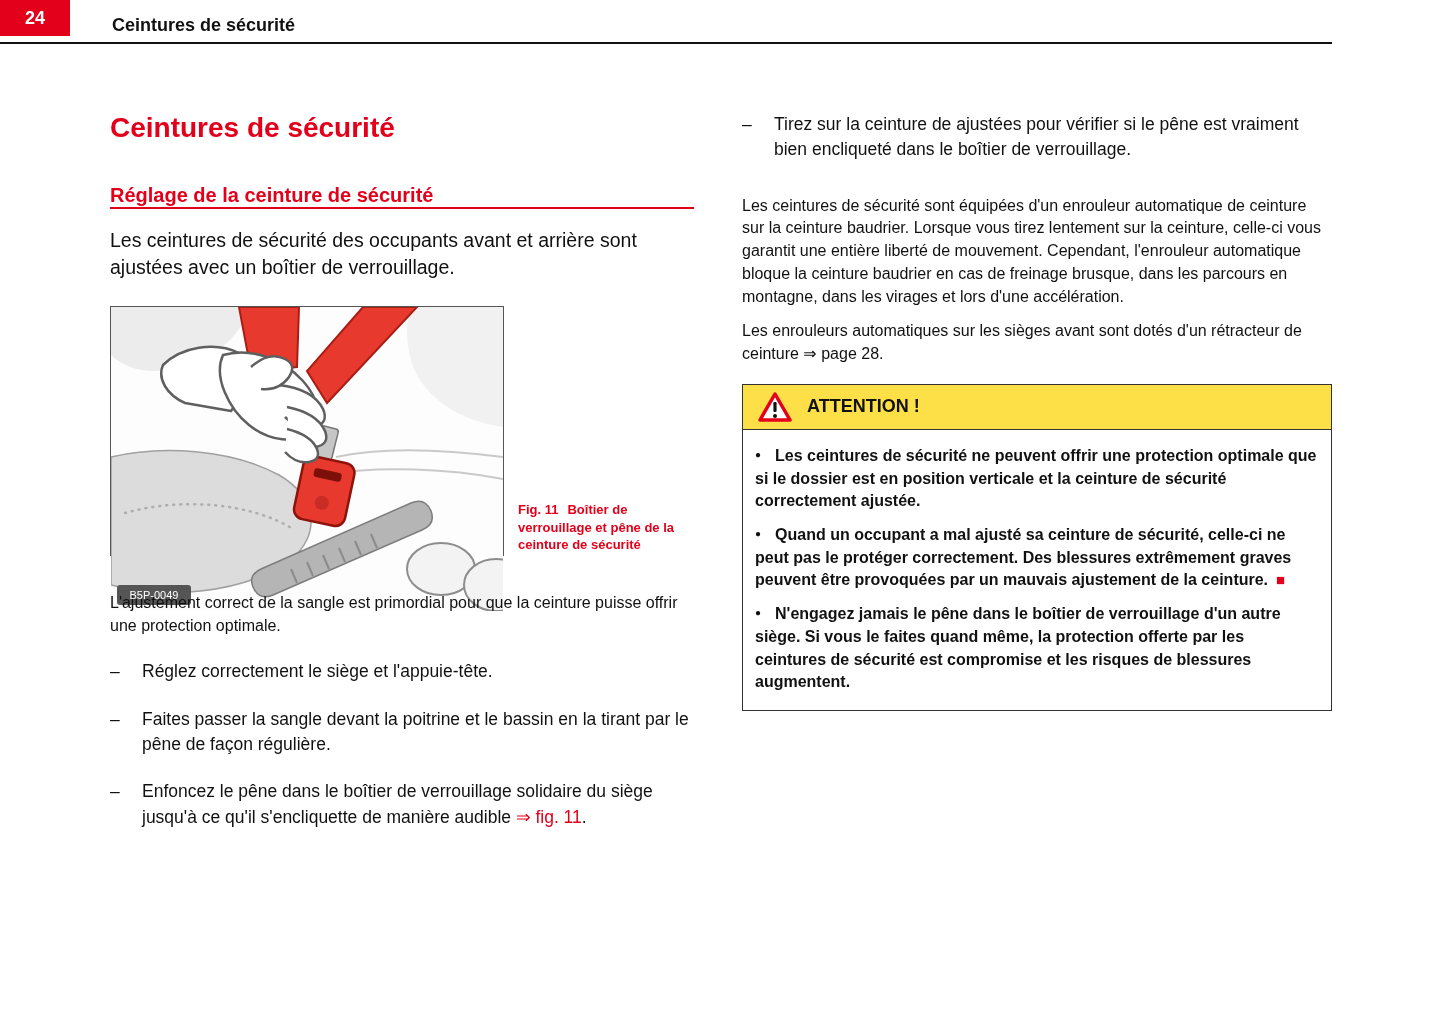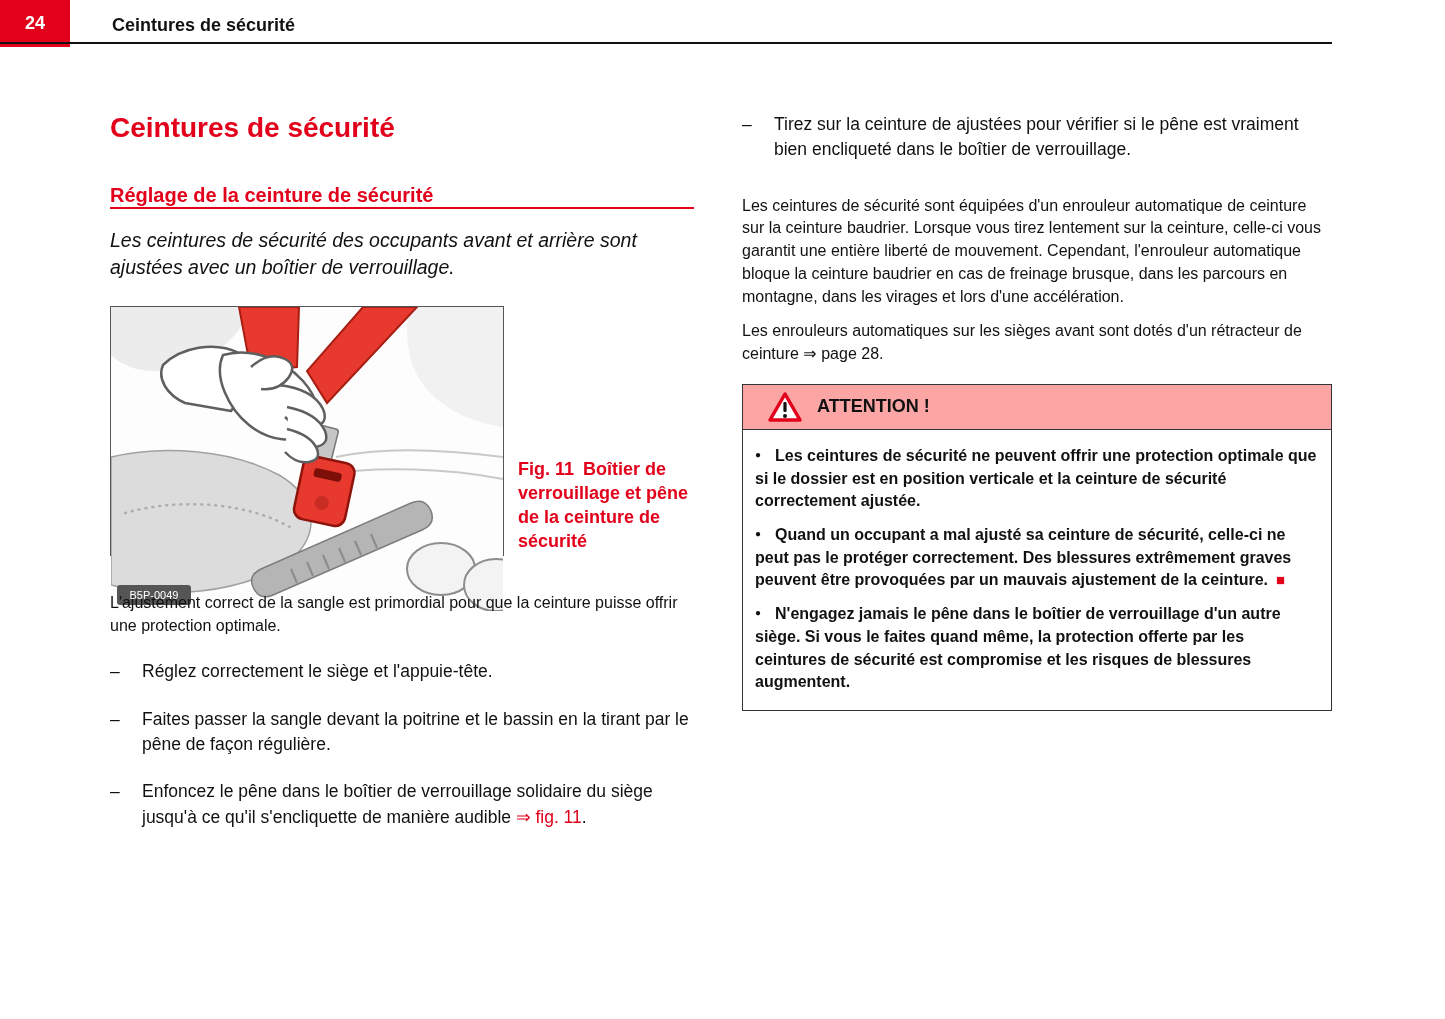--- a/index.html
+++ b/index.html
@@ -8,21 +8,21 @@
     width:1445px; height:1019px;
     position:relative;
     font-family:"Liberation Sans", sans-serif;
     color:#111111;
     overflow:hidden;
   }
 
   
   .page-number-box {
     position:absolute; left:0; top:9;
-    width:70px; height:47px;
+    width:70px; height:36px;
     background:#e2001a;
     display:flex; align-items:center; justify-content:center;
     color:#ffffff; font-weight:bold; font-size:18px;
   }
   .header-title {
     position:absolute; left:112px; top:15px;
     font-weight:bold; font-size:18px; color:#111;
   }
   .header-rule {
     position:absolute; left:0; top:42px;
@@ -39,37 +39,36 @@
     color:#e2001a; font-size:28px; font-weight:bold; line-height:1.15;
   }
   .subtitle {
     margin-top:40px;
     color:#e2001a; font-size:20px; font-weight:bold;
     padding-bottom:0;
     border-bottom:2px solid #e2001a;
   }
   .intro {
     margin-top:18px;
-    font-style:italic;
     font-size:19.5px; line-height:1.4;
   }
   .figure-row {
     margin-top:24px;
     display:flex; align-items:flex-end; gap:14px;
   }
   .figure-box {
     width:394px; height:250px;
     border:1px solid #555;
     background:#fff;
     flex-shrink:0;
   }
   .figure-caption {
     flex:1;
     color:#e2001a; font-weight:bold;
-    font-size:18px; line-height:1.35;
+    font-size:13px; line-height:1.35;
     padding-bottom:2px;
   }
   .cap-label { margin-right:9px; }
 
   .body-text { font-size:16px; line-height:1.42; }
   .p-main { margin-top:36px; }
 
   .dash-list { margin-top:6px; }
   .dash-item {
     display:flex;
@@ -83,23 +82,23 @@
   
   .col-right .dash-item.first { margin-top:0; }
   .mt32 { margin-top:32px; }
   .mt18 { margin-top:12px; }
 
   .warning-box {
     margin-top:18px;
     border:1px solid #333;
   }
   .warning-header {
-    background:#fca5a5;
+    background:#fde047;
     border-bottom:1px solid #333;
-    padding:6px 24px;
+    padding:6px 14px;
     display:flex; align-items:center; gap:14px;
   }
   .warning-icon { display:inline-flex; }
   .warning-title { font-weight:bold; font-size:18px; color:#111; }
   .warning-body { padding:4px 12px 16px; }
   .w-item {
     margin-top:11px;
     font-weight:bold; font-size:16px; line-height:1.42;
     color:#111;
   }

